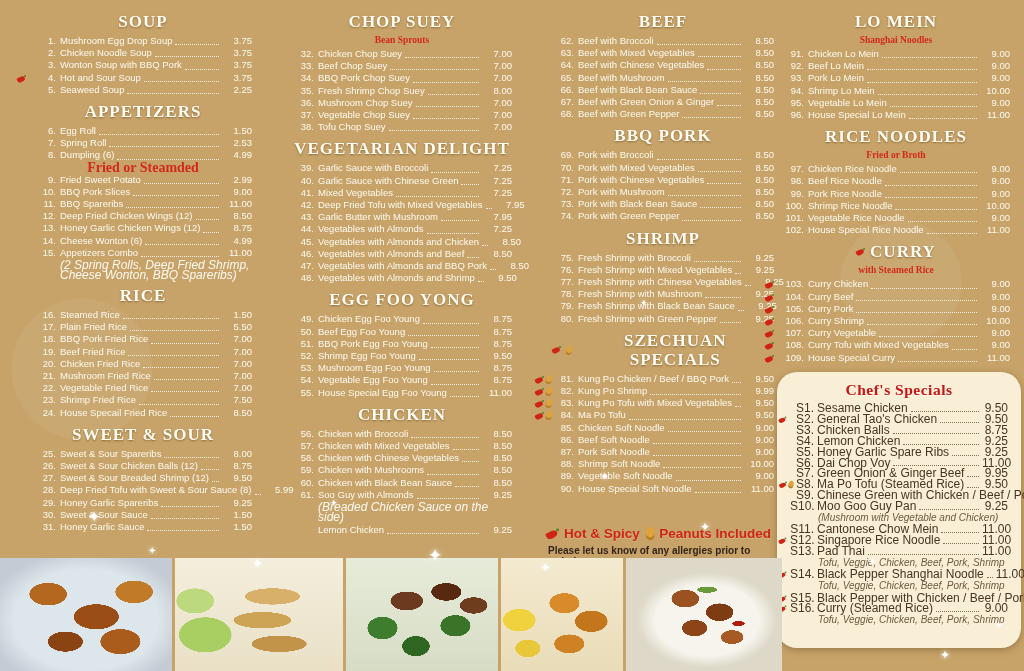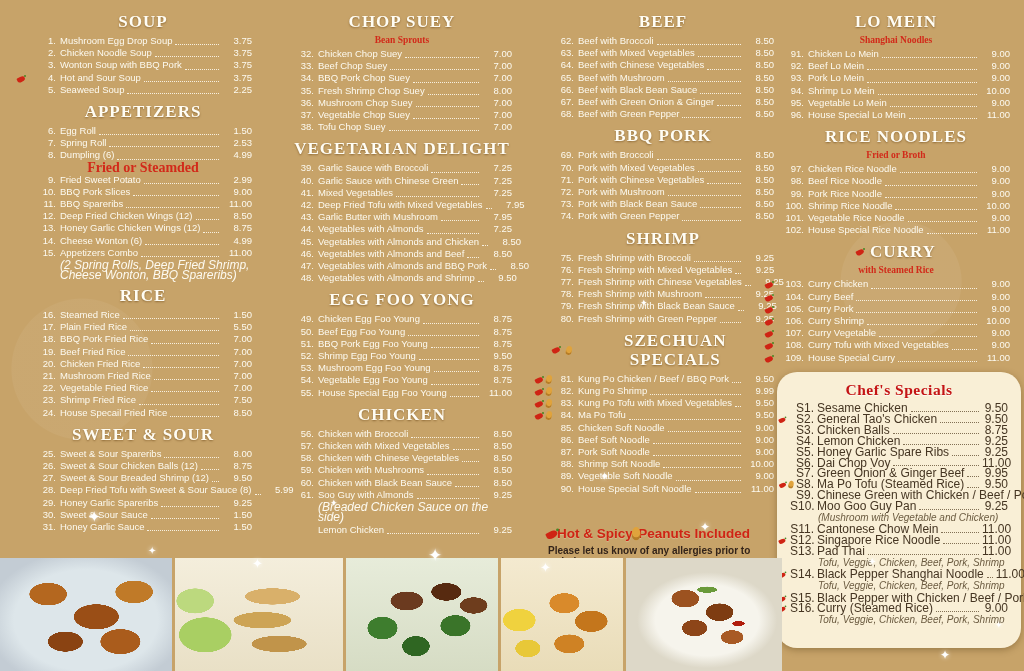--- a/index.html
+++ b/index.html
@@ -32,21 +32,21 @@
   
   .chili{width:9px;height:9px;display:inline-block;position:relative;flex:none;}
   .chili::before{content:"";position:absolute;width:7.5px;height:4.5px;left:0;top:3px;background:#cf2414;
                  border-radius:1px 60% 60% 60%/1px 70% 60% 60%;transform:rotate(-28deg);}
   .chili::after{content:"";position:absolute;width:2.5px;height:2px;right:0;top:1px;background:#4d8626;border-radius:50%;}
   .peanut{width:5.5px;height:8.5px;display:inline-block;flex:none;background:#e0a33c;
           border-radius:50% 50% 50% 50%/58% 58% 42% 42%;box-shadow:inset 0 -2px 0 rgba(130,80,15,.45);transform:rotate(14deg);}
   .icon-big{transform:scale(1.45);transform-origin:center;}
   
   #legend{position:absolute;left:548px;top:526px;width:236px;z-index:2;}
-  .legend-row{display:flex;align-items:center;font-weight:bold;font-size:13.5px;color:#cf2414;}
+  .legend-row{display:flex;align-items:center;gap:7px;font-weight:bold;font-size:13.5px;color:#cf2414;}
   .legend-row .lbl{text-shadow:0 1px 1px rgba(255,255,255,.25);}
   .allergy{margin-top:4px;font-size:10px;color:#33241a;font-weight:600;}
   
   #chef-box{position:absolute;left:777px;top:372px;width:244px;height:276px;box-sizing:border-box;
             background:#f9efd6;border-radius:20px;padding:9px 13px 6px;z-index:2;
             box-shadow:0 2px 7px rgba(70,45,10,.35);}
   .chef-title{font-family:"Liberation Serif",serif;font-weight:bold;font-size:15.5px;line-height:18px;
               color:#c41414;text-align:center;margin-bottom:4px;letter-spacing:.5px;
               text-shadow:0 1px 0 rgba(255,255,255,.7);}
   #chef-box .row{font-size:12px;line-height:10.9px;color:#453522;}

